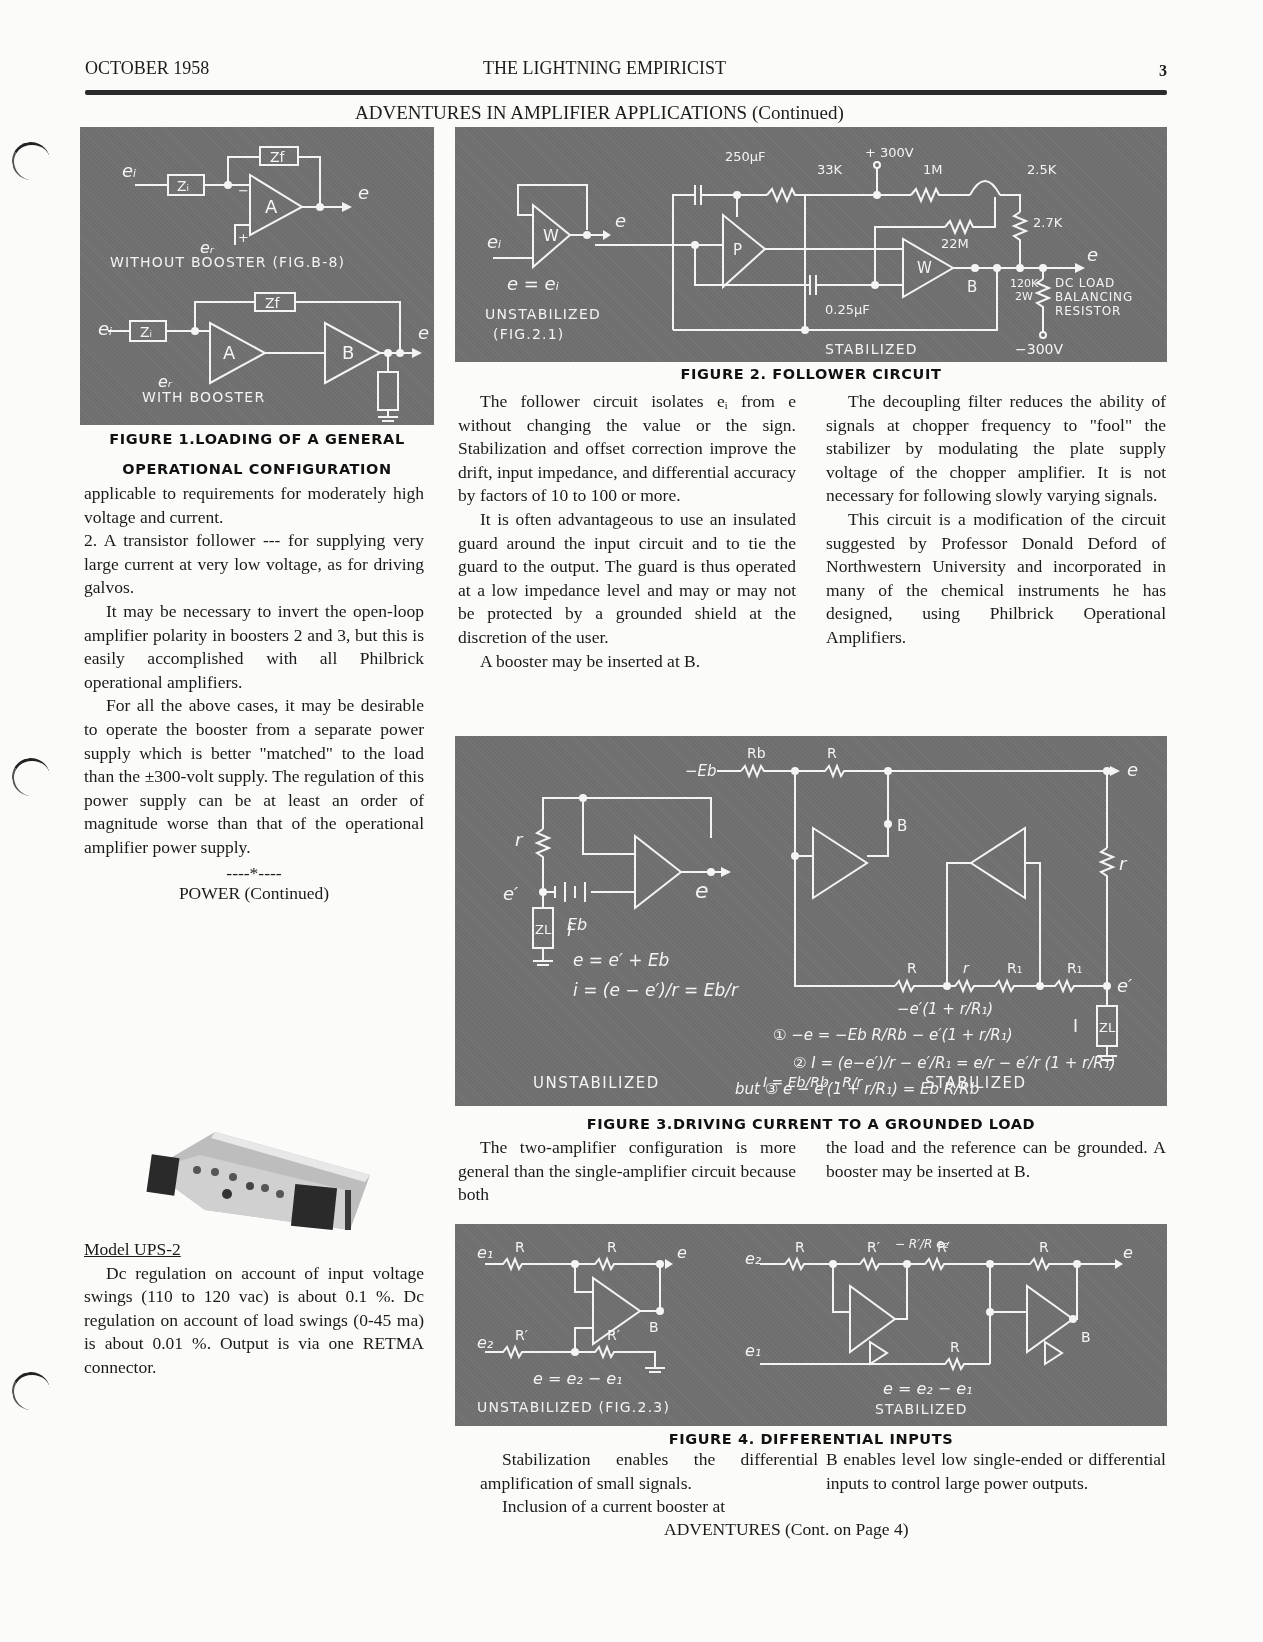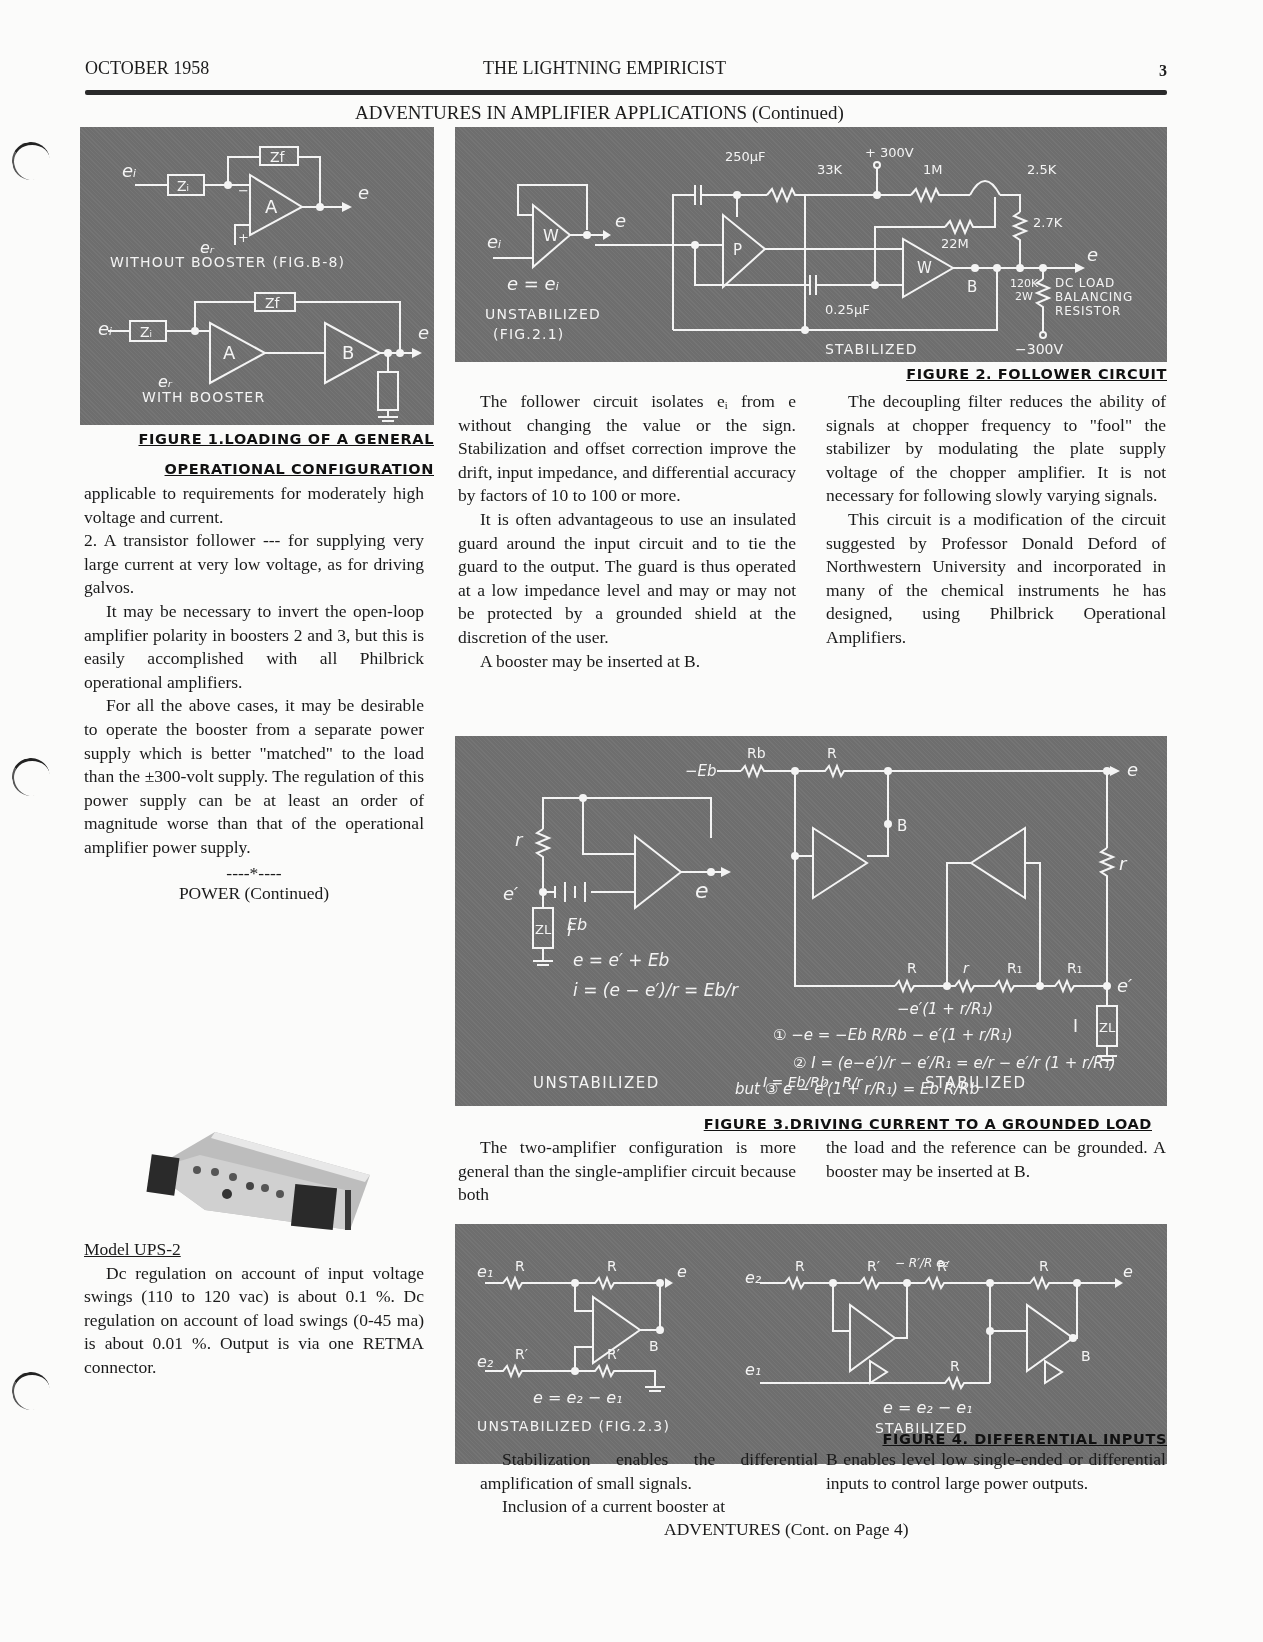--- a/index.html
+++ b/index.html
@@ -20,21 +20,21 @@
   .section-title { position: absolute; left: 355px; top: 102px; font-family: "Liberation Serif", serif; font-size: 19px; }
 
   .figure { position: absolute; background: #6e6e6e;
             background-image: repeating-linear-gradient(45deg, rgba(255,255,255,0.05) 0 1px, transparent 1px 3px); }
   .figure svg { position: absolute; left: 0; top: 0; width: 100%; height: 100%; }
   .figure svg text { font-family: "DejaVu Sans", sans-serif; fill: #f4f4f4; }
   .figure svg .w { stroke: #f4f4f4; fill: none; stroke-width: 2; }
   .figure svg .dot { fill: #f4f4f4; }
 
   .caption { position: absolute; font-family: "DejaVu Sans", sans-serif; font-weight: bold; font-size: 14.5px;
-             letter-spacing: 0.6px; text-align: right; color: #111; text-decoration: underline; }
+             letter-spacing: 0.6px; text-align: center; color: #111; }
 
   .col { position: absolute; font-family: "Liberation Serif", serif; font-size: 17.5px; line-height: 23.6px;
          text-align: justify; color: #1a1a1a; }
   .col p { margin: 0; }
   .col .ind { text-indent: 22px; }
   .col .center { text-align: center; }
   .col .u { text-decoration: underline; display: inline-block; padding-right: 8px; }
 
   .photo { position: absolute; left: 145px; top: 1130px; width: 225px; height: 105px; }
 </style>
@@ -277,30 +277,30 @@
       <line class="w" x1="646" y1="324" x2="658" y2="324"></line>
     <text x="618" y="296" font-size="17">I</text>
     <text x="442" y="278" font-size="15" font-style="italic">−e′(1 + r/R₁)</text>
     <text x="318" y="304" font-size="15" font-style="italic">① −e = −Eb R/Rb − e′(1 + r/R₁)</text>
     <text x="338" y="332" font-size="15" font-style="italic">② I = (e−e′)/r − e′/R₁ = e/r − e′/r (1 + r/R₁)</text>
     <text x="280" y="358" font-size="15" font-style="italic">but ③ e − e′(1 + r/R₁) = Eb R/Rb</text>
     <text x="470" y="352" font-size="15" letter-spacing="1.5">STABILIZED</text>
   </svg>
   <div style="position:absolute; left:308px; top:338px; font-family:'DejaVu Sans',sans-serif; font-style:italic; font-size:14px; color:#f4f4f4;">I = Eb/Rb · R/r</div>
 </div>
-<div class="caption" style="left:440px; top:1116px; width:712px;">FIGURE 3.DRIVING CURRENT TO A GROUNDED LOAD</div>
+<div class="caption" style="left:455px; top:1116px; width:712px;">FIGURE 3.DRIVING CURRENT TO A GROUNDED LOAD</div>
 
 <div class="col" style="left:458px; top:1136px; width:338px;">
   <p class="ind">The two-amplifier configuration is more general than the single-amplifier circuit because both</p>
 </div>
 <div class="col" style="left:826px; top:1136px; width:340px;">
   <p>the load and the reference can be grounded. A booster may be inserted at B.</p>
 </div>
 
-<div class="figure" style="left:455px; top:1224px; width:712px; height:240px;">
+<div class="figure" style="left:455px; top:1224px; width:712px; height:202px;">
   <svg viewBox="0 0 712 202">
 
     <text x="22" y="34" font-size="16" font-style="italic">e₁</text>
     <path class="w" d="M30,40 L48,40 l4,-5 l4,10 l4,-10 l4,10 l3,-5 L120,40"></path>
     <text x="60" y="28" font-size="14">R</text>
     <circle class="dot" cx="120" cy="40" r="4"></circle>
     <path class="w" d="M120,40 L140,40 l4,-5 l4,10 l4,-10 l4,10 l3,-5 L205,40"></path>
     <text x="152" y="28" font-size="14">R</text>
     <circle class="dot" cx="205" cy="40" r="4"></circle>
     <polygon class="dot" points="210,35 218,40 210,45"></polygon>

